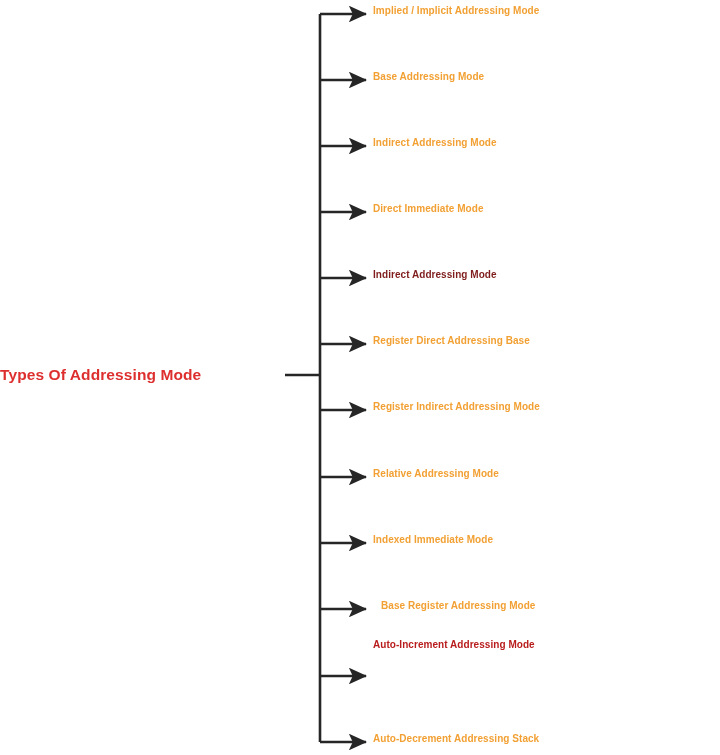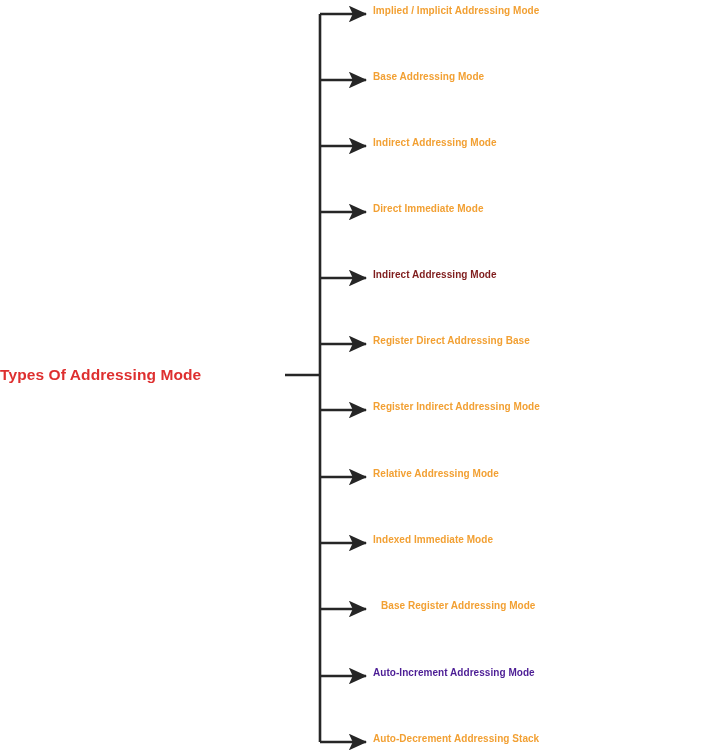--- a/index.html
+++ b/index.html
@@ -79,17 +79,17 @@
       <div class="node-label branch-label" style="color: rgb(242, 160, 51); left: 373px; top: 6px;">Implied / Implicit Addressing Mode</div>
       <div class="node-label branch-label" style="color: rgb(242, 160, 51); left: 373px; top: 72px;">Base Addressing Mode</div>
       <div class="node-label branch-label" style="color: rgb(242, 160, 51); left: 373px; top: 138px;">Indirect Addressing Mode</div>
       <div class="node-label branch-label" style="color: rgb(242, 160, 51); left: 373px; top: 204px;">Direct Immediate Mode</div>
       <div class="node-label branch-label" style="color: #7f1d1d; left: 373px; top: 270px; text-align: right;">Indirect Addressing Mode</div>
       <div class="node-label branch-label" style="color: rgb(242, 160, 51); left: 373px; top: 336px;">Register Direct Addressing Base</div>
       <div class="node-label branch-label" style="color: rgb(242, 160, 51); left: 373px; top: 402px;">Register Indirect Addressing Mode</div>
       <div class="node-label branch-label" style="color: rgb(242, 160, 51); left: 373px; top: 469px;">Relative Addressing Mode</div>
       <div class="node-label branch-label" style="color: rgb(242, 160, 51); left: 373px; top: 535px;">Indexed Immediate Mode</div>
       <div class="node-label branch-label" style="color: rgb(242, 160, 51); left: 373px; top: 601px; margin-left: 8px;">Base Register Addressing Mode</div>
-      <div class="node-label branch-label" style="color: #4c1d95; left: 373px; top: 668px;">Auto-Increment Addressing Mode</div>
+      <div class="node-label branch-label" style="color: #b91c1c; left: 373px; top: 640px;">Auto-Increment Addressing Mode</div>
       <div class="node-label branch-label" style="color: rgb(242, 160, 51); left: 373px; top: 734px;">Auto-Decrement Addressing Stack</div>
     </div>
 
 </div>
 
 </body></html>

